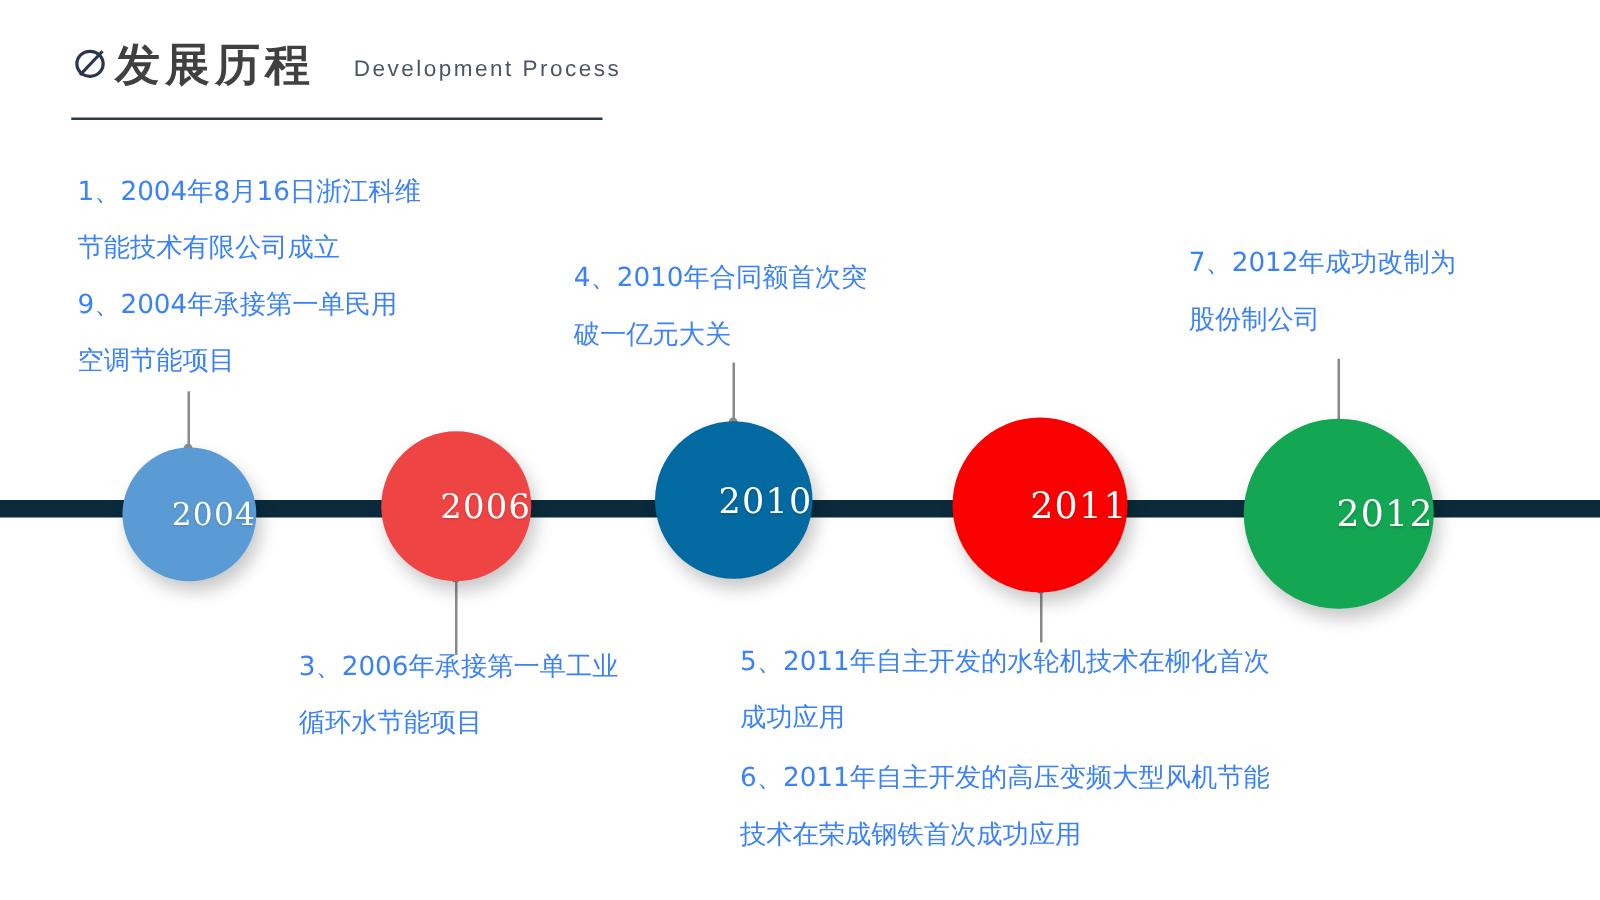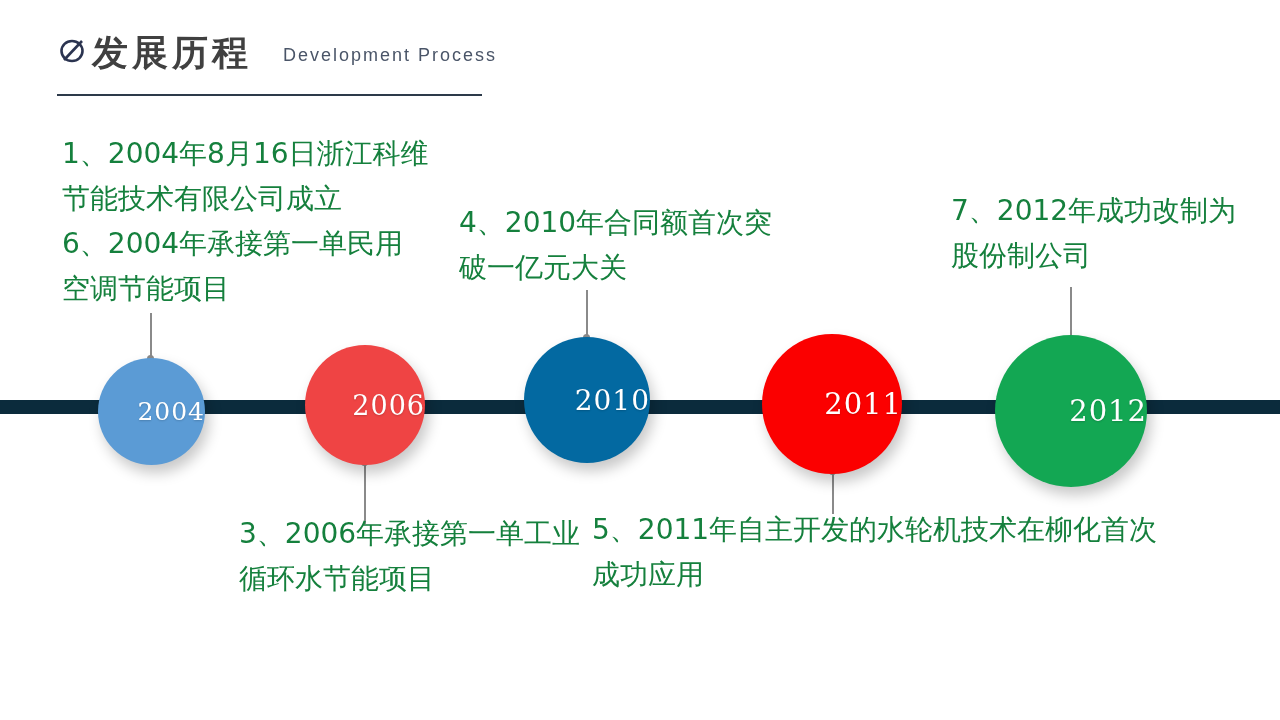--- a/index.html
+++ b/index.html
@@ -62,23 +62,23 @@
     text-shadow:0 1px 2px rgba(0,0,0,0.18);
   }
 
   
   .conn{position:absolute;width:2px;background:#8a8a8a;}
   .pin{position:absolute;width:7px;height:7px;border-radius:50%;background:#8a8a8a;}
 
   
   .tblock{
     position:absolute;
-    color:#15803d;
+    color:#3b82f6;
     font-family:"DejaVu Sans","Liberation Sans",sans-serif;
-    font-size:28px;
+    font-size:21px;
     line-height:45px;
     white-space:pre-line;
   }
 </style>
 </head>
 <body>
 
 <div id="slide">
 
   <div class="header">
@@ -127,29 +127,31 @@
     <span class="node-label" style="font-size:29px;">2011</span>
   </div>
 
   <div class="node" style="left:995px;top:335px;width:152px;height:152px;background:#13a753;">
     <span class="node-label" style="font-size:29px;">2012</span>
   </div>
 
   <div class="tblock" style="left:62px;top:131px;width:380px;">1、2004年8月16日浙江科维
 节能技术有限公司成立</div>
 
-  <div class="tblock" style="left:62px;top:221px;width:380px;">6、2004年承接第一单民用
+  <div class="tblock" style="left:62px;top:221px;width:380px;">9、2004年承接第一单民用
 空调节能项目</div>
 
   <div class="tblock" style="left:459px;top:200px;width:330px;">4、2010年合同额首次突
 破一亿元大关</div>
 
   <div class="tblock" style="left:951px;top:188px;width:300px;">7、2012年成功改制为
 股份制公司</div>
 
   <div class="tblock" style="left:239px;top:511px;width:350px;">3、2006年承接第一单工业
 循环水节能项目</div>
 
   <div class="tblock" style="left:592px;top:507px;width:600px;">5、2011年自主开发的水轮机技术在柳化首次
 成功应用</div>
 
+  <div class="tblock" style="left:592px;top:600px;width:600px;">6、2011年自主开发的高压变频大型风机节能
+技术在荣成钢铁首次成功应用</div>
 
 </div>
 
 </body></html>

